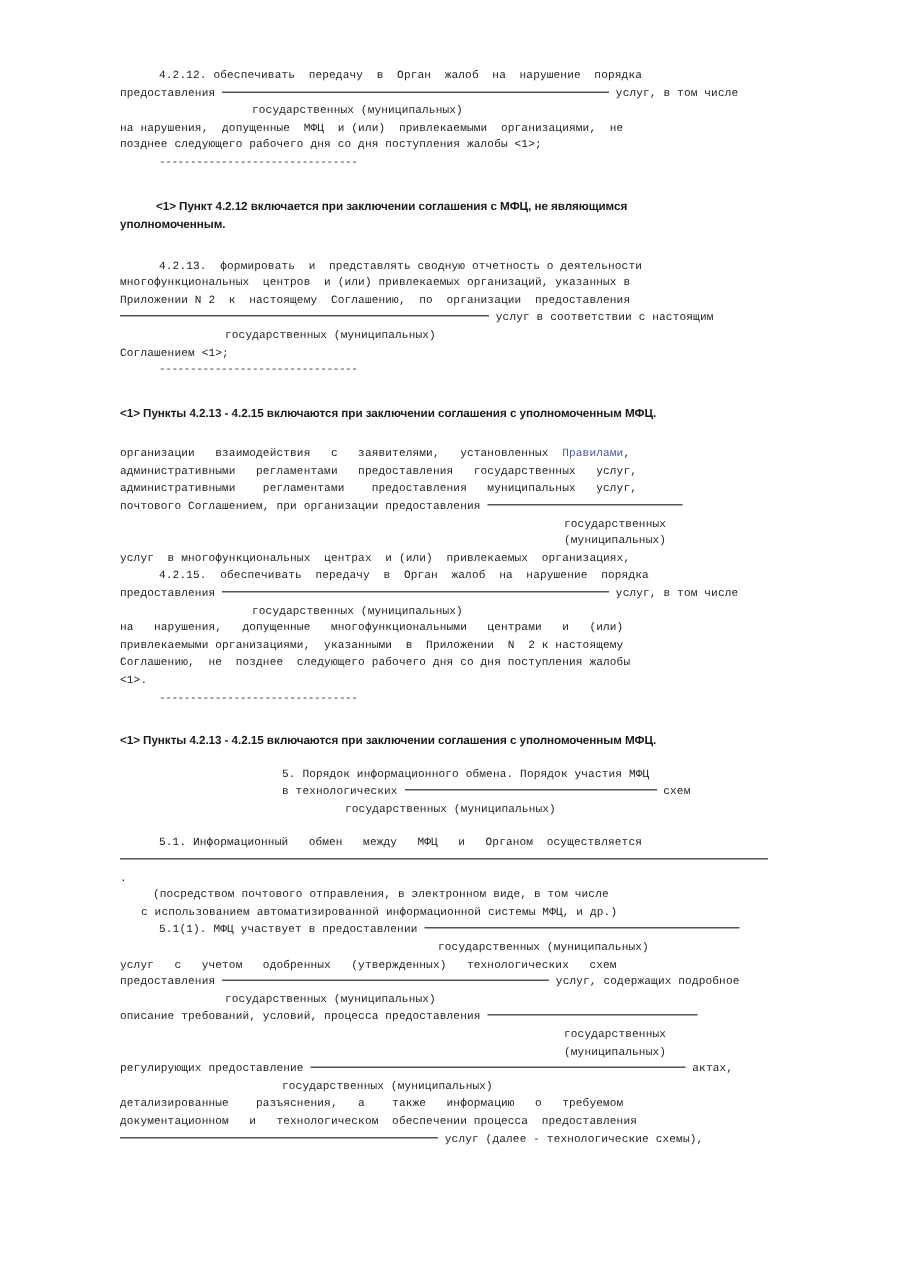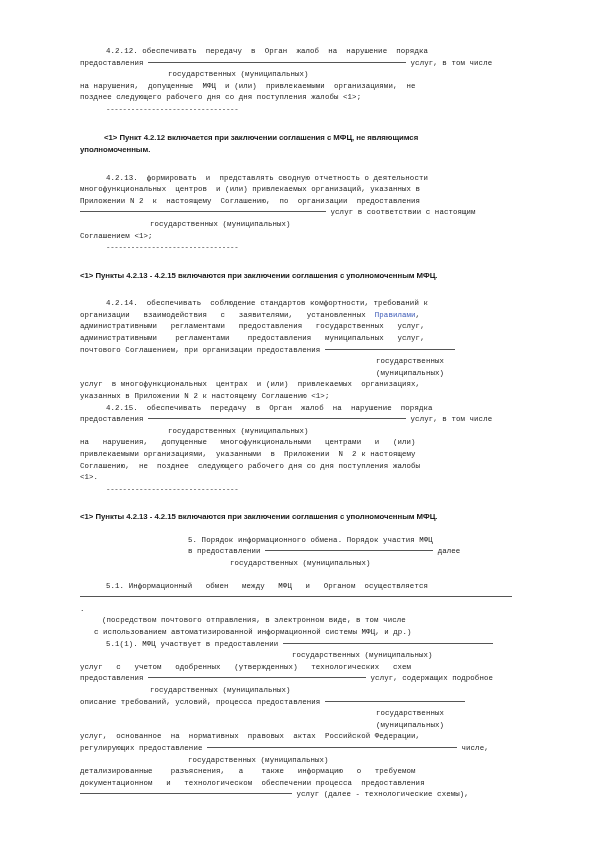--- a/index.html
+++ b/index.html
@@ -133,29 +133,27 @@
 
   <div class="gap-l"></div>
 
   <div>
     <div class="note">&lt;1&gt; Пункты 4.2.13 - 4.2.15 включаются при заключении соглашения с уполномоченным МФЦ.</div>
   </div>
 
   <div class="gap-l"></div>
 
   <div>
-    <div class="mono indent">4.2.14.  обеспечивать  соблюдение стандартов комфортности, требований к</div>
     <div class="mono nojust"><span>организации   взаимодействия   с   заявителями,   установленных  </span><span class="link">Правилами</span><span>,</span></div>
     <div class="mono">административными   регламентами   предоставления   государственных   услуг,</div>
     <div class="mono">административными    регламентами    предоставления   муниципальных   услуг,</div>
     <div class="mono nojust"><span>почтового Соглашением, при организации предоставления </span><span class="rule" style="width:130px"></span></div>
     <div class="mono caption pad-e">государственных</div>
     <div class="mono caption pad-e">(муниципальных)</div>
     <div class="mono">услуг  в многофункциональных  центрах  и (или)  привлекаемых  организациях,</div>
-    <div class="mono nojust">указанных в Приложении N 2 к настоящему Соглашению &lt;1&gt;;</div>
   </div>
 
   <div>
     <div class="mono indent">4.2.15.  обеспечивать  передачу  в  Орган  жалоб  на  нарушение  порядка</div>
     <div class="mono nojust"><span>предоставления </span><span class="rule" style="width:258px"></span><span> услуг, в том числе</span></div>
     <div class="mono caption pad-a">государственных (муниципальных)</div>
     <div class="mono">на   нарушения,   допущенные   многофункциональными   центрами   и   (или)</div>
     <div class="mono">привлекаемыми организациями,  указанными  в  Приложении  N  2 к настоящему</div>
     <div class="mono">Соглашению,  не  позднее  следующего рабочего дня со дня поступления жалобы</div>
     <div class="mono nojust">&lt;1&gt;.</div>
@@ -165,21 +163,21 @@
   <div class="gap-l"></div>
 
   <div>
     <div class="note">&lt;1&gt; Пункты 4.2.13 - 4.2.15 включаются при заключении соглашения с уполномоченным МФЦ.</div>
   </div>
 
   <div class="gap-m"></div>
 
   <div>
     <div class="mono nojust pad-b">5. Порядок информационного обмена. Порядок участия МФЦ</div>
-    <div class="mono nojust pad-b"><span>в предоставлении </span><span class="rule" style="width:168px"></span><span> далее</span></div>
+    <div class="mono nojust pad-b"><span>в технологических </span><span class="rule" style="width:168px"></span><span> схем</span></div>
     <div class="mono caption pad-h">государственных (муниципальных)</div>
   </div>
 
   <div class="gap-m"></div>
 
   <div>
     <div class="mono indent nojust">5.1. Информационный   обмен   между   МФЦ   и   Органом  осуществляется</div>
     <div class="mono nojust"><span class="rule" style="width:432px"></span><span>.</span></div>
     <div class="mono caption" style="padding-left:22px">(посредством почтового отправления, в электронном виде, в том числе</div>
     <div class="mono caption" style="padding-left:14px">с использованием автоматизированной информационной системы МФЦ, и др.)</div>
@@ -187,21 +185,20 @@
 
   <div>
     <div class="mono indent nojust"><span>5.1(1). МФЦ участвует в предоставлении </span><span class="rule" style="width:210px"></span></div>
     <div class="mono caption pad-c">государственных (муниципальных)</div>
     <div class="mono">услуг   с   учетом   одобренных   (утвержденных)   технологических   схем</div>
     <div class="mono nojust"><span>предоставления </span><span class="rule" style="width:218px"></span><span> услуг, содержащих подробное</span></div>
     <div class="mono caption pad-g">государственных (муниципальных)</div>
     <div class="mono nojust"><span>описание требований, условий, процесса предоставления </span><span class="rule" style="width:140px"></span></div>
     <div class="mono caption pad-e">государственных</div>
     <div class="mono caption pad-e">(муниципальных)</div>
-    <div class="mono">услуг,  основанное  на  нормативных  правовых  актах  Российской Федерации,</div>
-    <div class="mono nojust"><span>регулирующих предоставление </span><span class="rule" style="width:250px"></span><span> числе,</span></div>
+    <div class="mono nojust"><span>регулирующих предоставление </span><span class="rule" style="width:250px"></span><span> актах,</span></div>
     <div class="mono caption pad-b">государственных (муниципальных)</div>
     <div class="mono">детализированные    разъяснения,   а    также   информацию   о   требуемом</div>
     <div class="mono">документационном   и   технологическом  обеспечении процесса  предоставления</div>
     <div class="mono nojust"><span class="rule" style="width:212px"></span><span> услуг (далее - технологические схемы),</span></div>
   </div>
 
 </div>
 
 </body></html>

